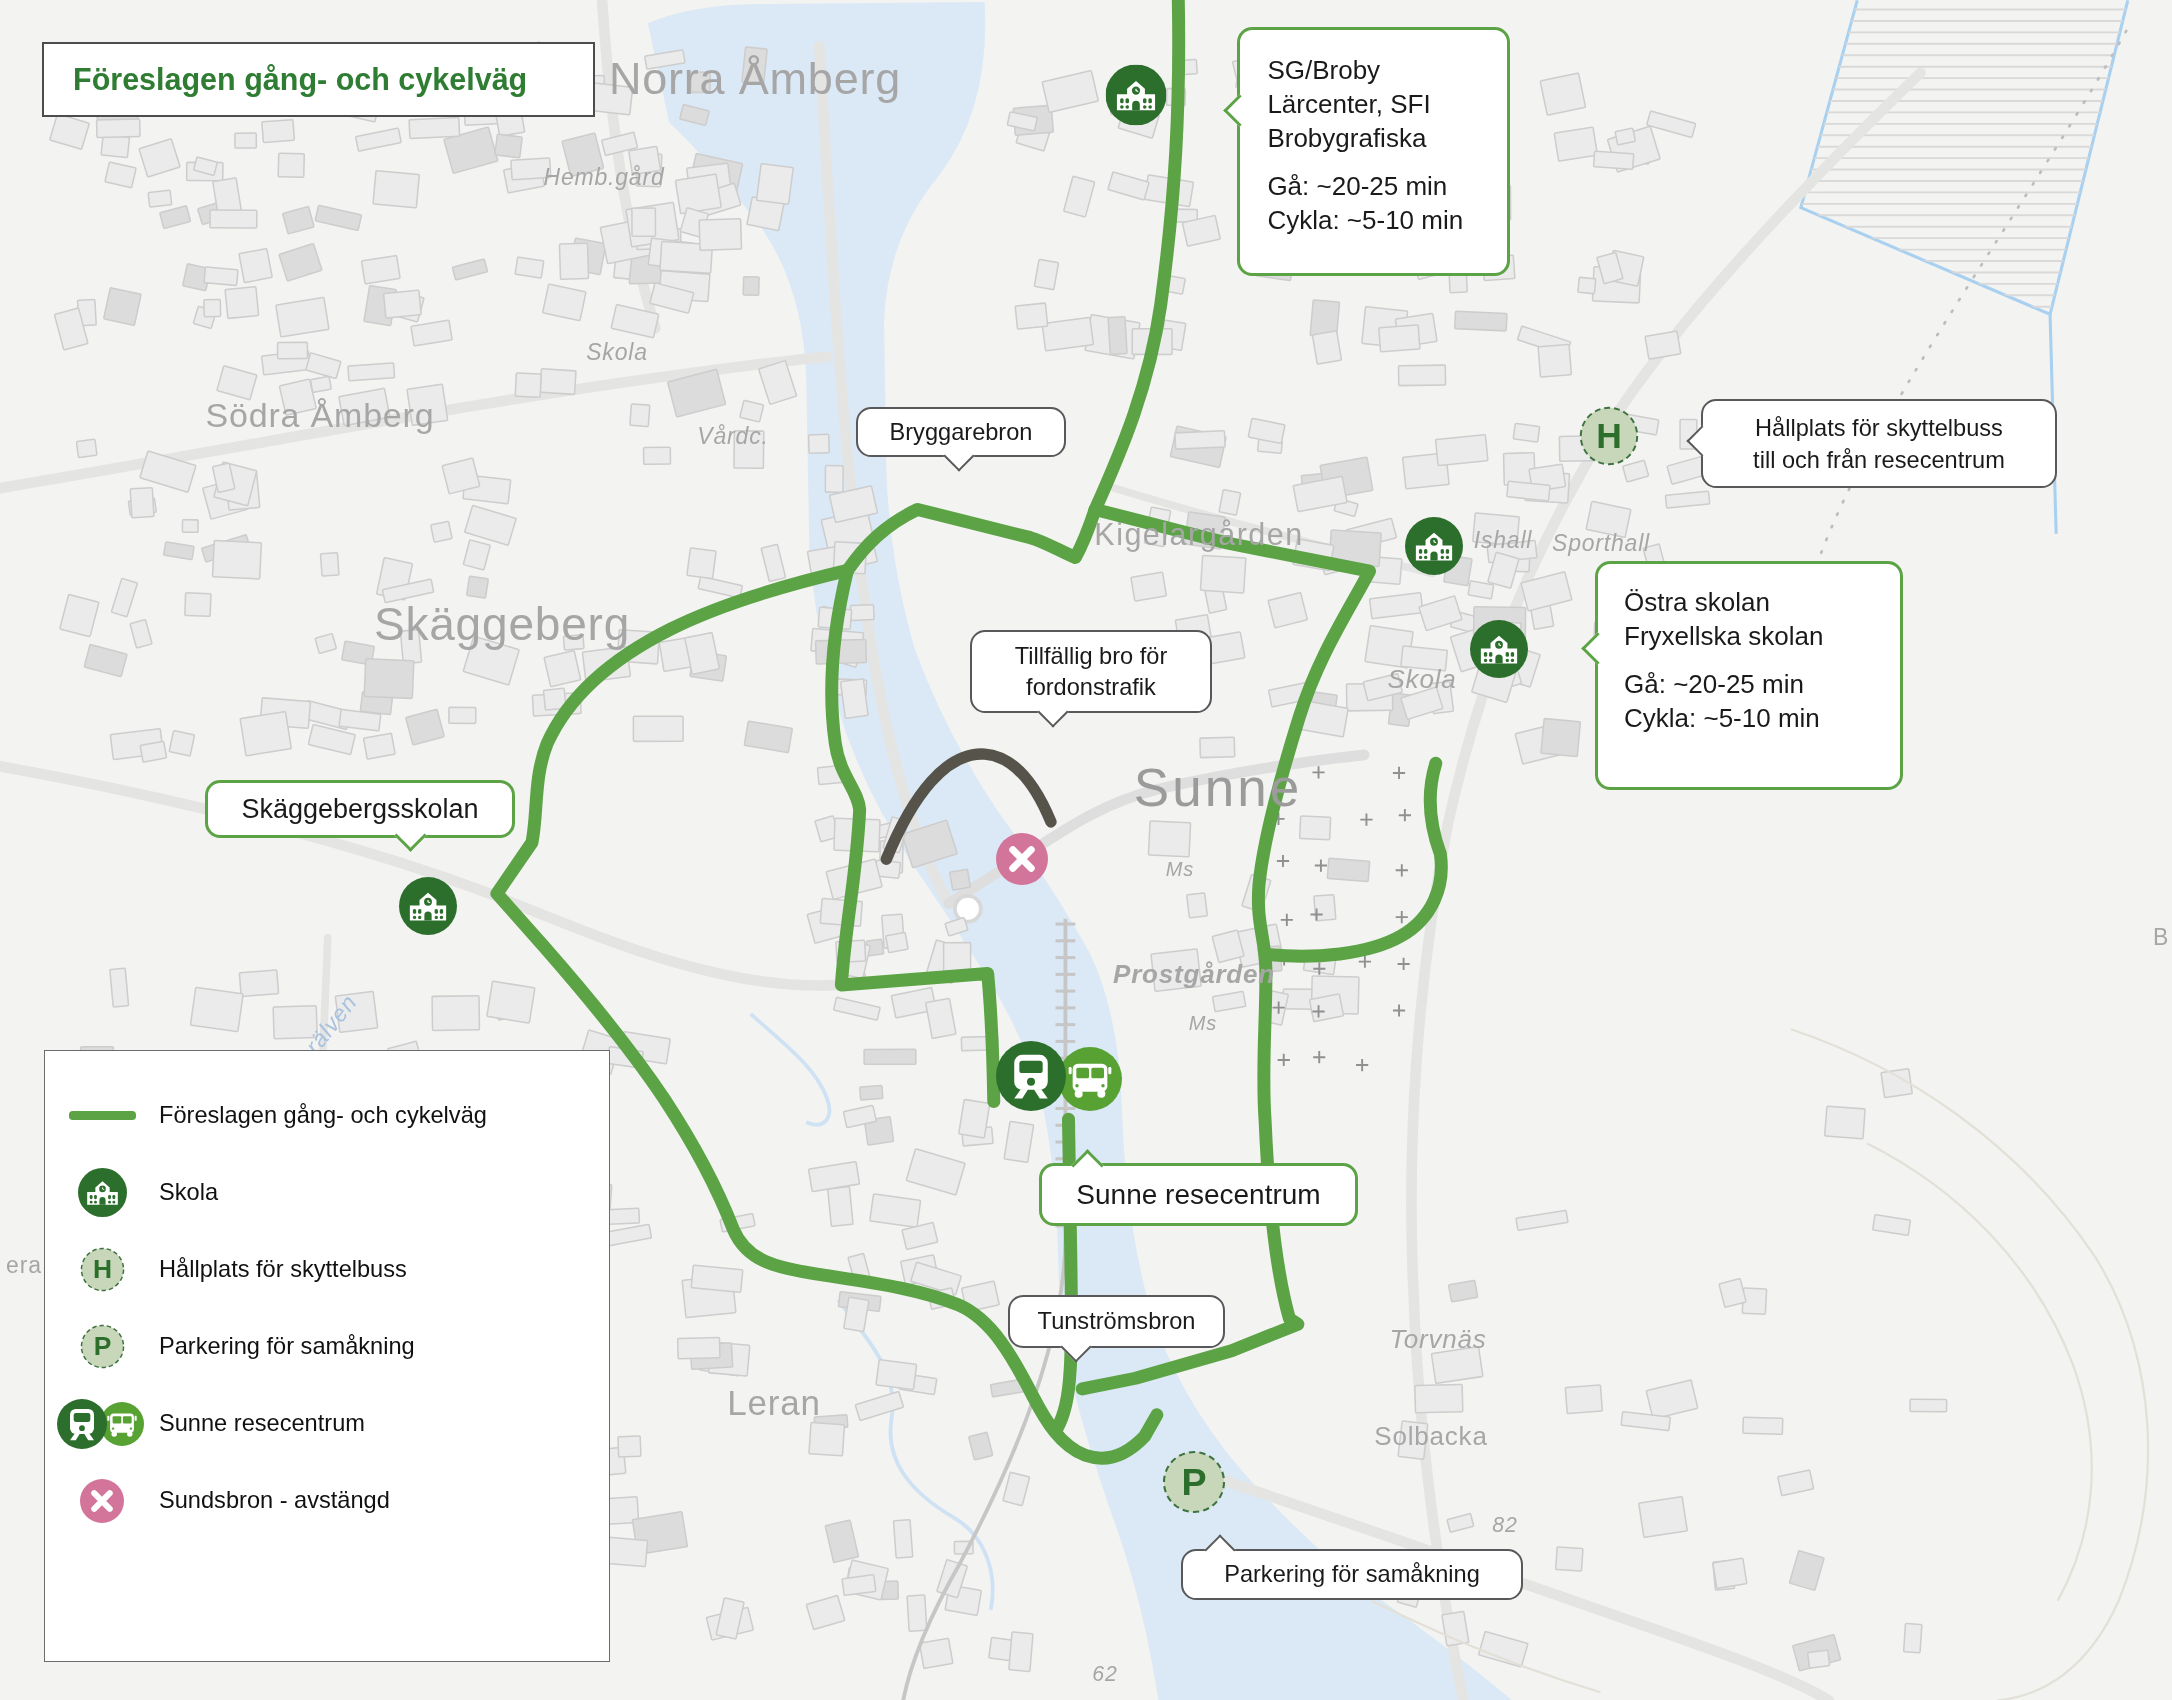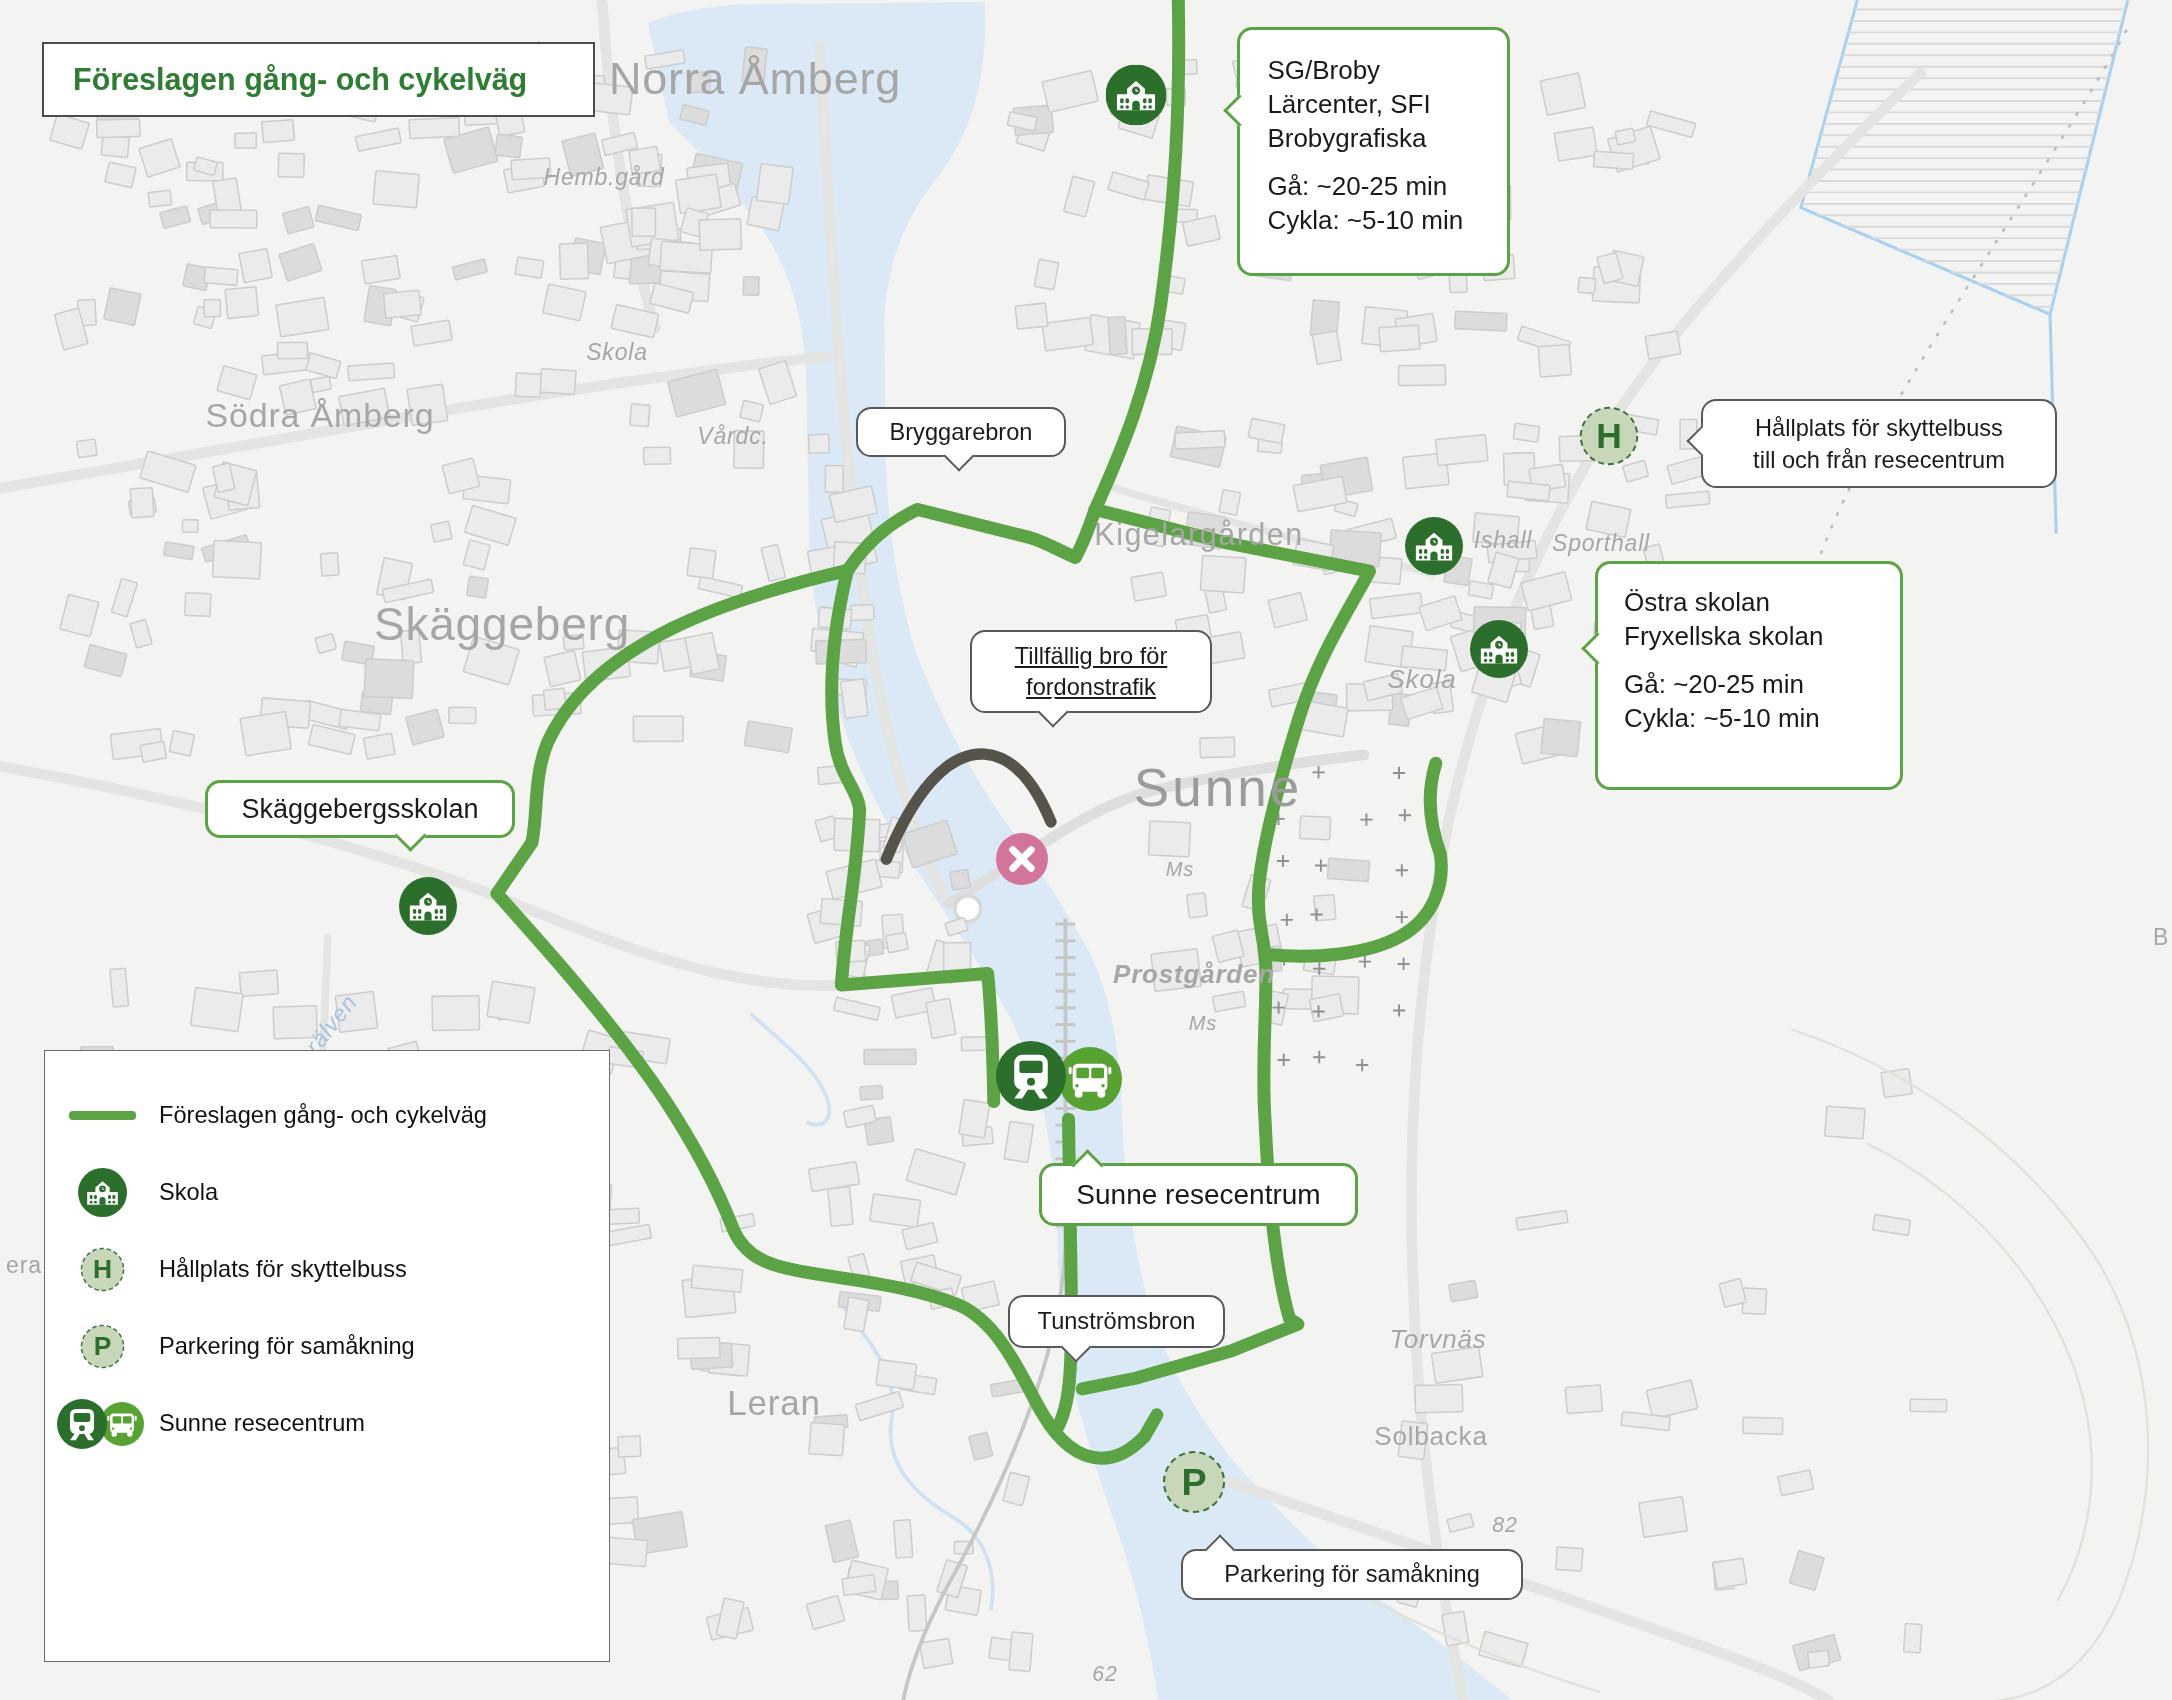--- a/index.html
+++ b/index.html
@@ -77,21 +77,21 @@
   .co-bryggare{left:856px;top:407px;width:210px;height:50px;font-size:23.6px;
                display:flex;align-items:center;justify-content:center;}
   .co-bryggare .tail{left:90px;}
   .co-hallplats{left:1701px;top:399px;width:356px;height:89px;font-size:23.6px;line-height:32px;
                 display:flex;align-items:center;justify-content:center;text-align:center;}
   .co-hallplats .tail{top:29px;}
   .co-ostra{left:1595px;top:561px;width:308px;height:229px;padding:21.3px 7.6px 15.2px 26px;
             font-size:26px;line-height:34px;}
   .co-ostra .tail{top:73px;}
   .co-tillfallig{left:970px;top:630px;width:242px;height:83px;font-size:23.6px;line-height:31px;
-                 display:flex;align-items:center;justify-content:center;text-align:center;text-decoration:underline;}
+                 display:flex;align-items:center;justify-content:center;text-align:center;}
   .co-tillfallig .tail{left:70px;}
   .co-skaggeberg{left:205px;top:780px;width:310px;height:58px;font-size:27px;
                  display:flex;align-items:center;justify-content:center;}
   .co-skaggeberg .tail{left:191px;}
   .co-resecentrum{left:1039px;top:1163px;width:319px;height:63px;font-size:28px;
                   display:flex;align-items:center;justify-content:center;}
   .co-resecentrum .tail{left:34px;}
   .co-tunstrom{left:1008px;top:1295px;width:217px;height:53px;font-size:23.6px;
                display:flex;align-items:center;justify-content:center;}
   .co-tunstrom .tail{left:55px;}
@@ -973,14 +973,22 @@
         <svg class="t" width="50" height="50" viewBox="0 0 96 96">
             <use href="#sym-train"></use>
           </svg>
         <svg class="b" width="44" height="44" viewBox="0 0 96 96">
             <use href="#sym-bus"></use>
           </svg>
       </div>
     </div>
     <div class="llabel">Sunne resecentrum</div>
   </div>
+  <div class="lrow">
+    <div class="lswatch">
+        <svg class="lic" width="44" height="44" viewBox="0 0 96 96">
+          <use href="#sym-closed"></use>
+        </svg>
+      </div>
+    <div class="llabel">Sundsbron - avstängd</div>
+  </div>
 </div>
 
 
 </body></html>

